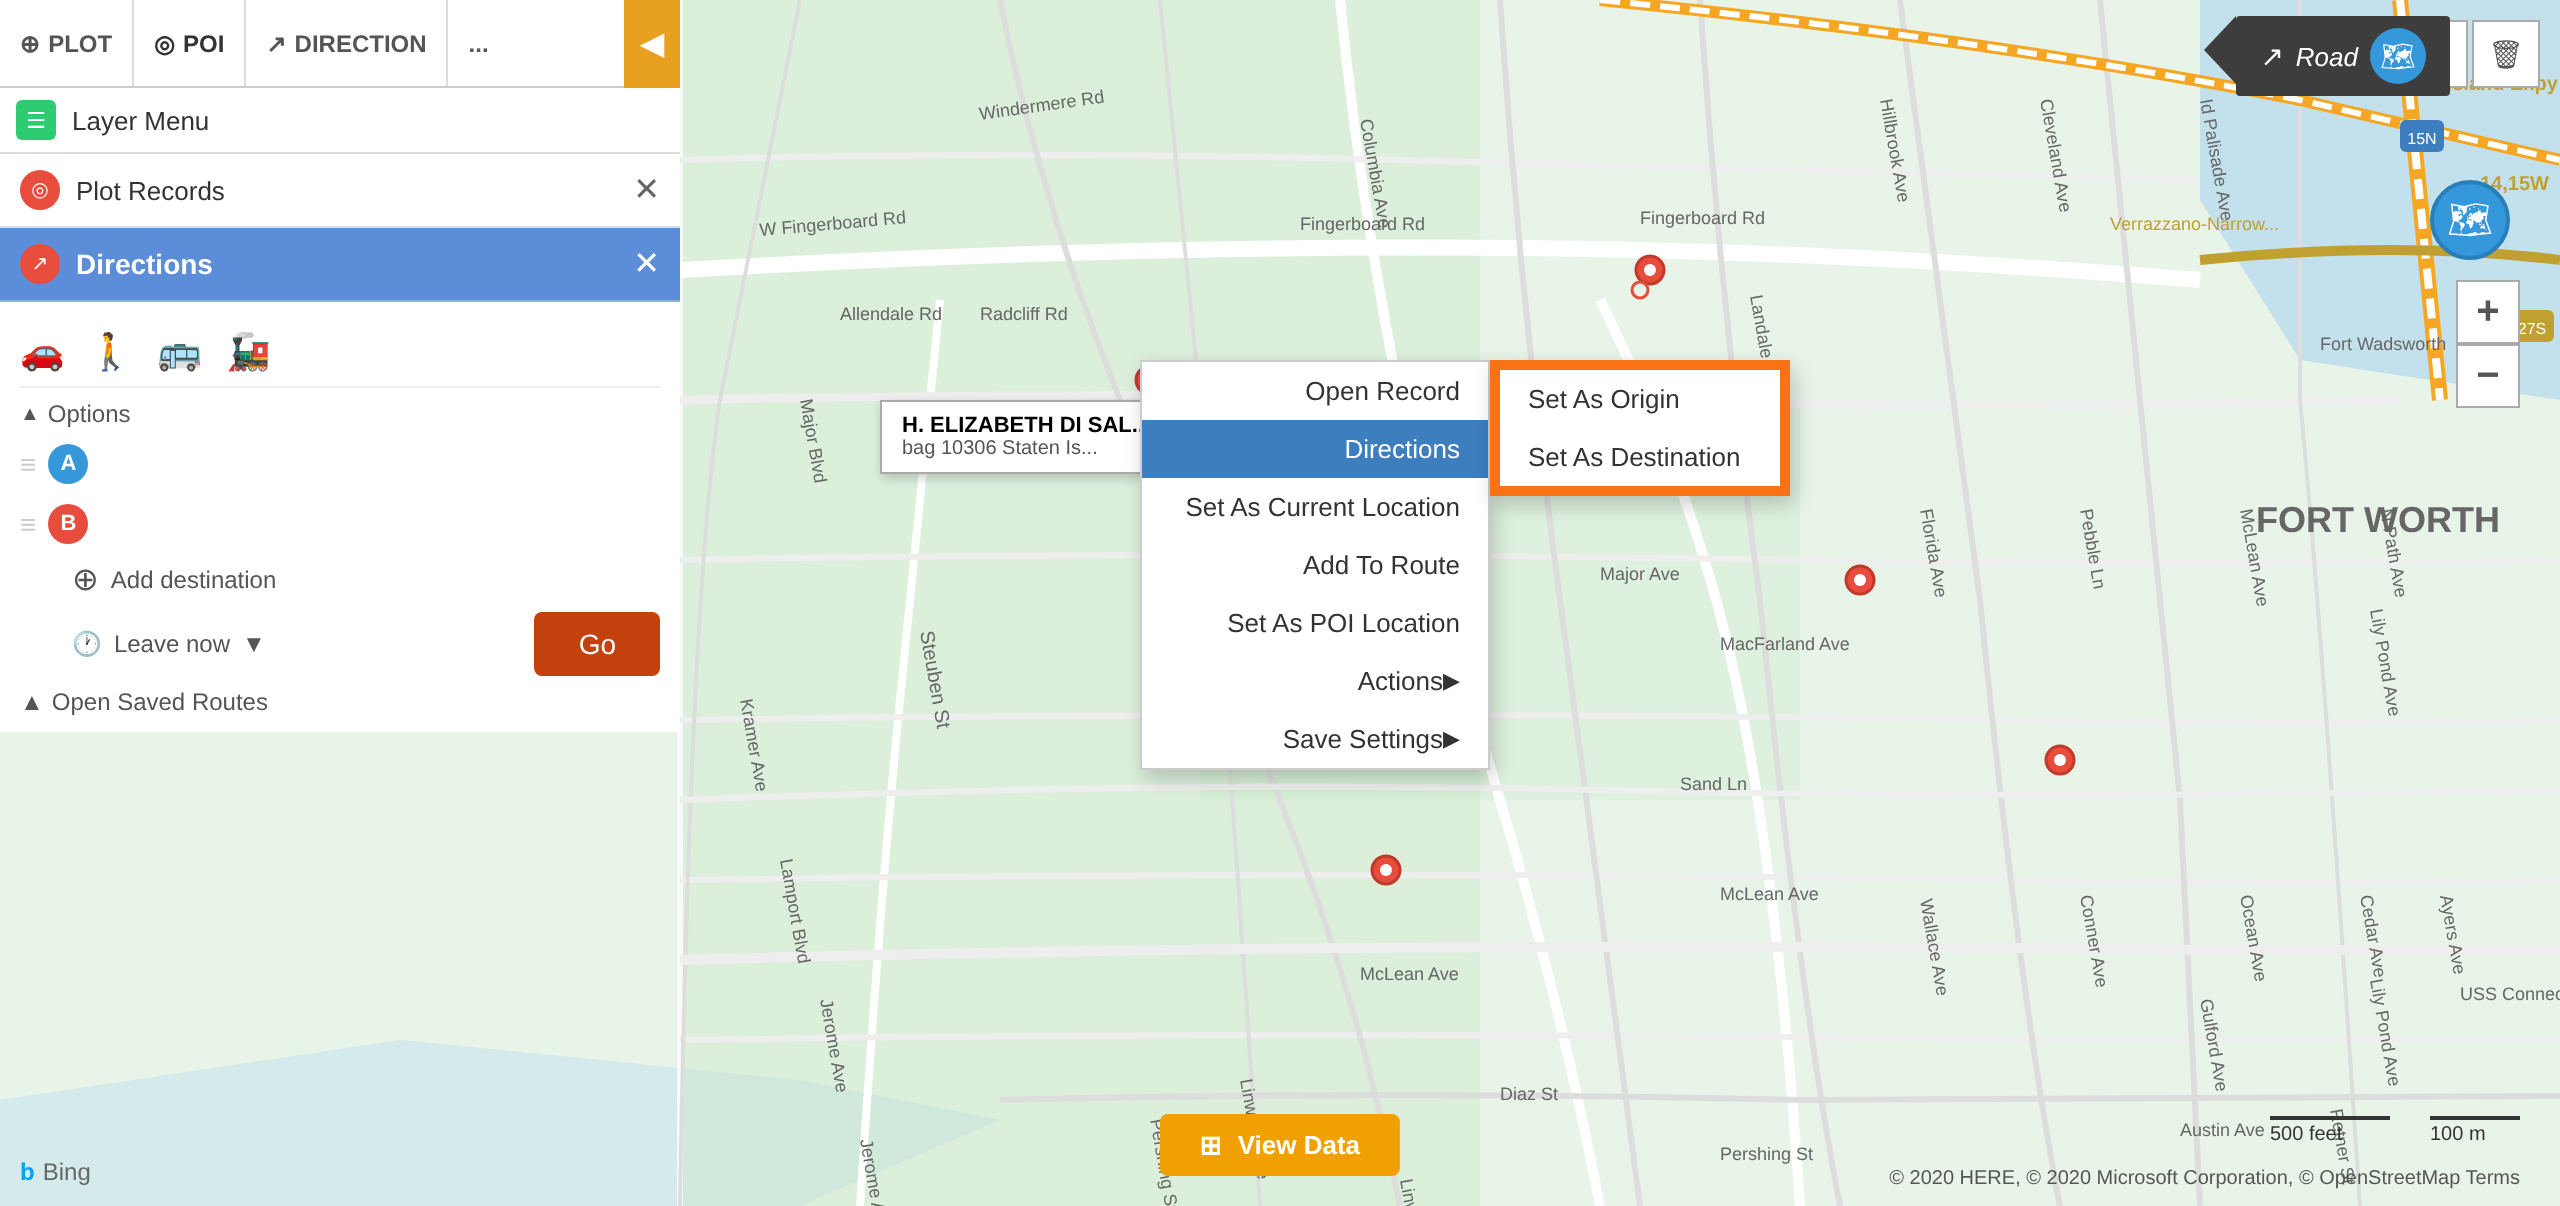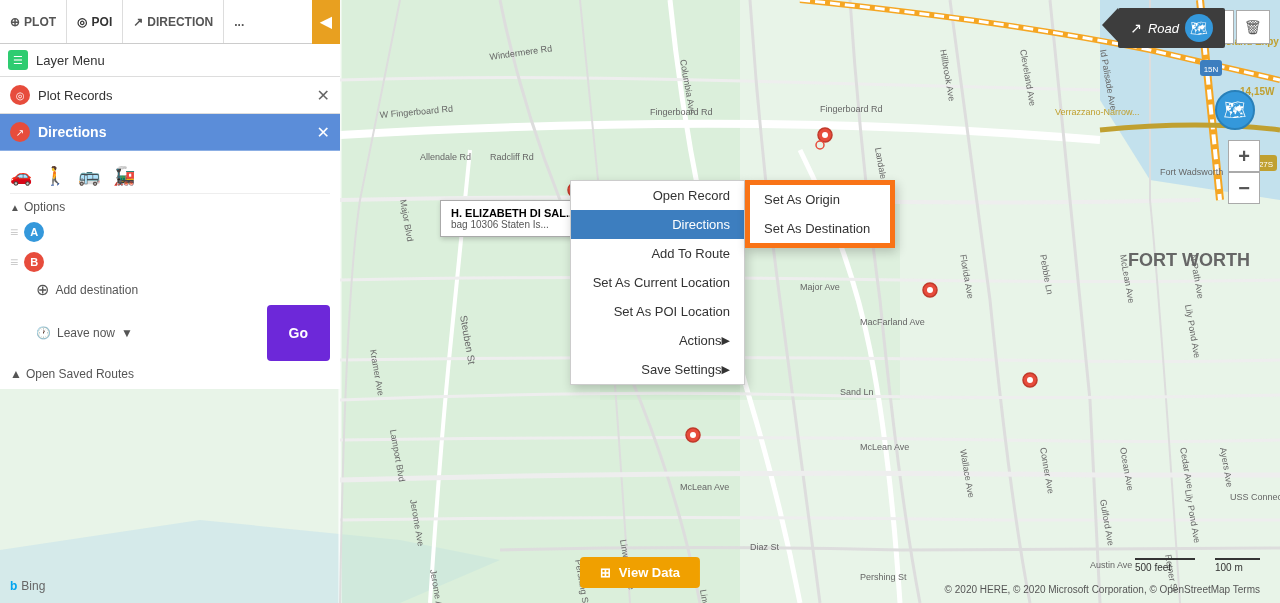--- a/index.html
+++ b/index.html
@@ -211,27 +211,27 @@
       display: flex; align-items: center; gap: 6px;
       font-size: 12px; color: #555; cursor: pointer;
       margin-left: 26px;
     }
     .leave-now-row {
       display: flex; align-items: center; gap: 6px;
       font-size: 12px; color: #555; cursor: pointer;
       margin-left: 26px;
     }
     .go-btn {
-      background: #6d28d9;
+      background: #c2410c;
       color: white;
       border: none;
       border-radius: 4px;
-      padding: 20px 22px;
+      padding: 8px 22px;
       font-size: 14px;
-      font-weight: bold;
+      font-weight: normal;
       cursor: pointer;
       margin-left: auto;
       align-self: flex-end;
     }
     .bottom-row {
       display: flex;
       align-items: center;
       justify-content: space-between;
     }
     .open-saved {
@@ -668,24 +668,24 @@
 </div>
 
 <div id="context-menu">
   <div class="ctx-item">
     <span>Open Record</span>
   </div>
   <div class="ctx-item active">
     <span>Directions</span>
   </div>
   <div class="ctx-item">
+    <span>Set As Current Location</span>
+  </div>
+  <div class="ctx-item">
     <span>Add To Route</span>
-  </div>
-  <div class="ctx-item">
-    <span>Set As Current Location</span>
   </div>
   <div class="ctx-item">
     <span>Set As POI Location</span>
   </div>
   <div class="ctx-item">
     <span>Actions</span>
     <span class="arrow">▶</span>
   </div>
   <div class="ctx-item">
     <span>Save Settings</span>

